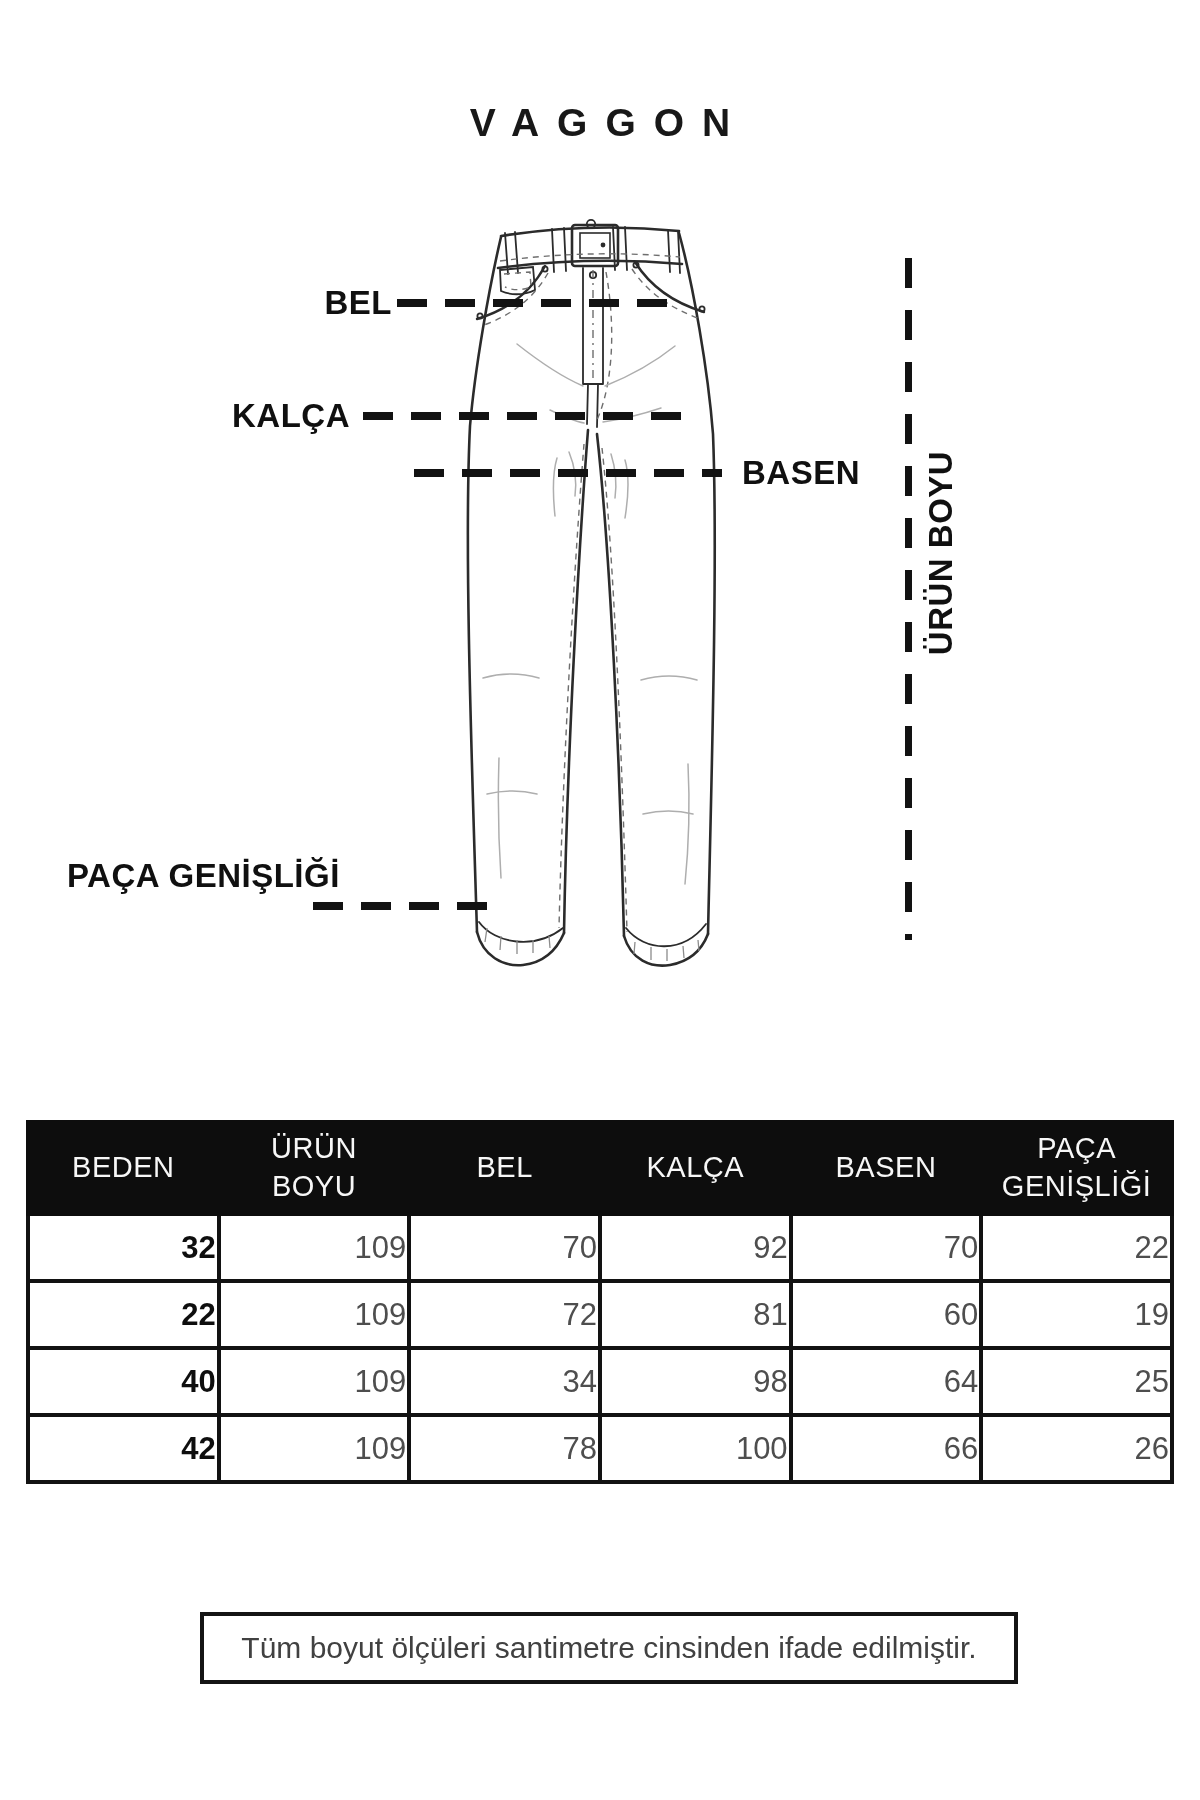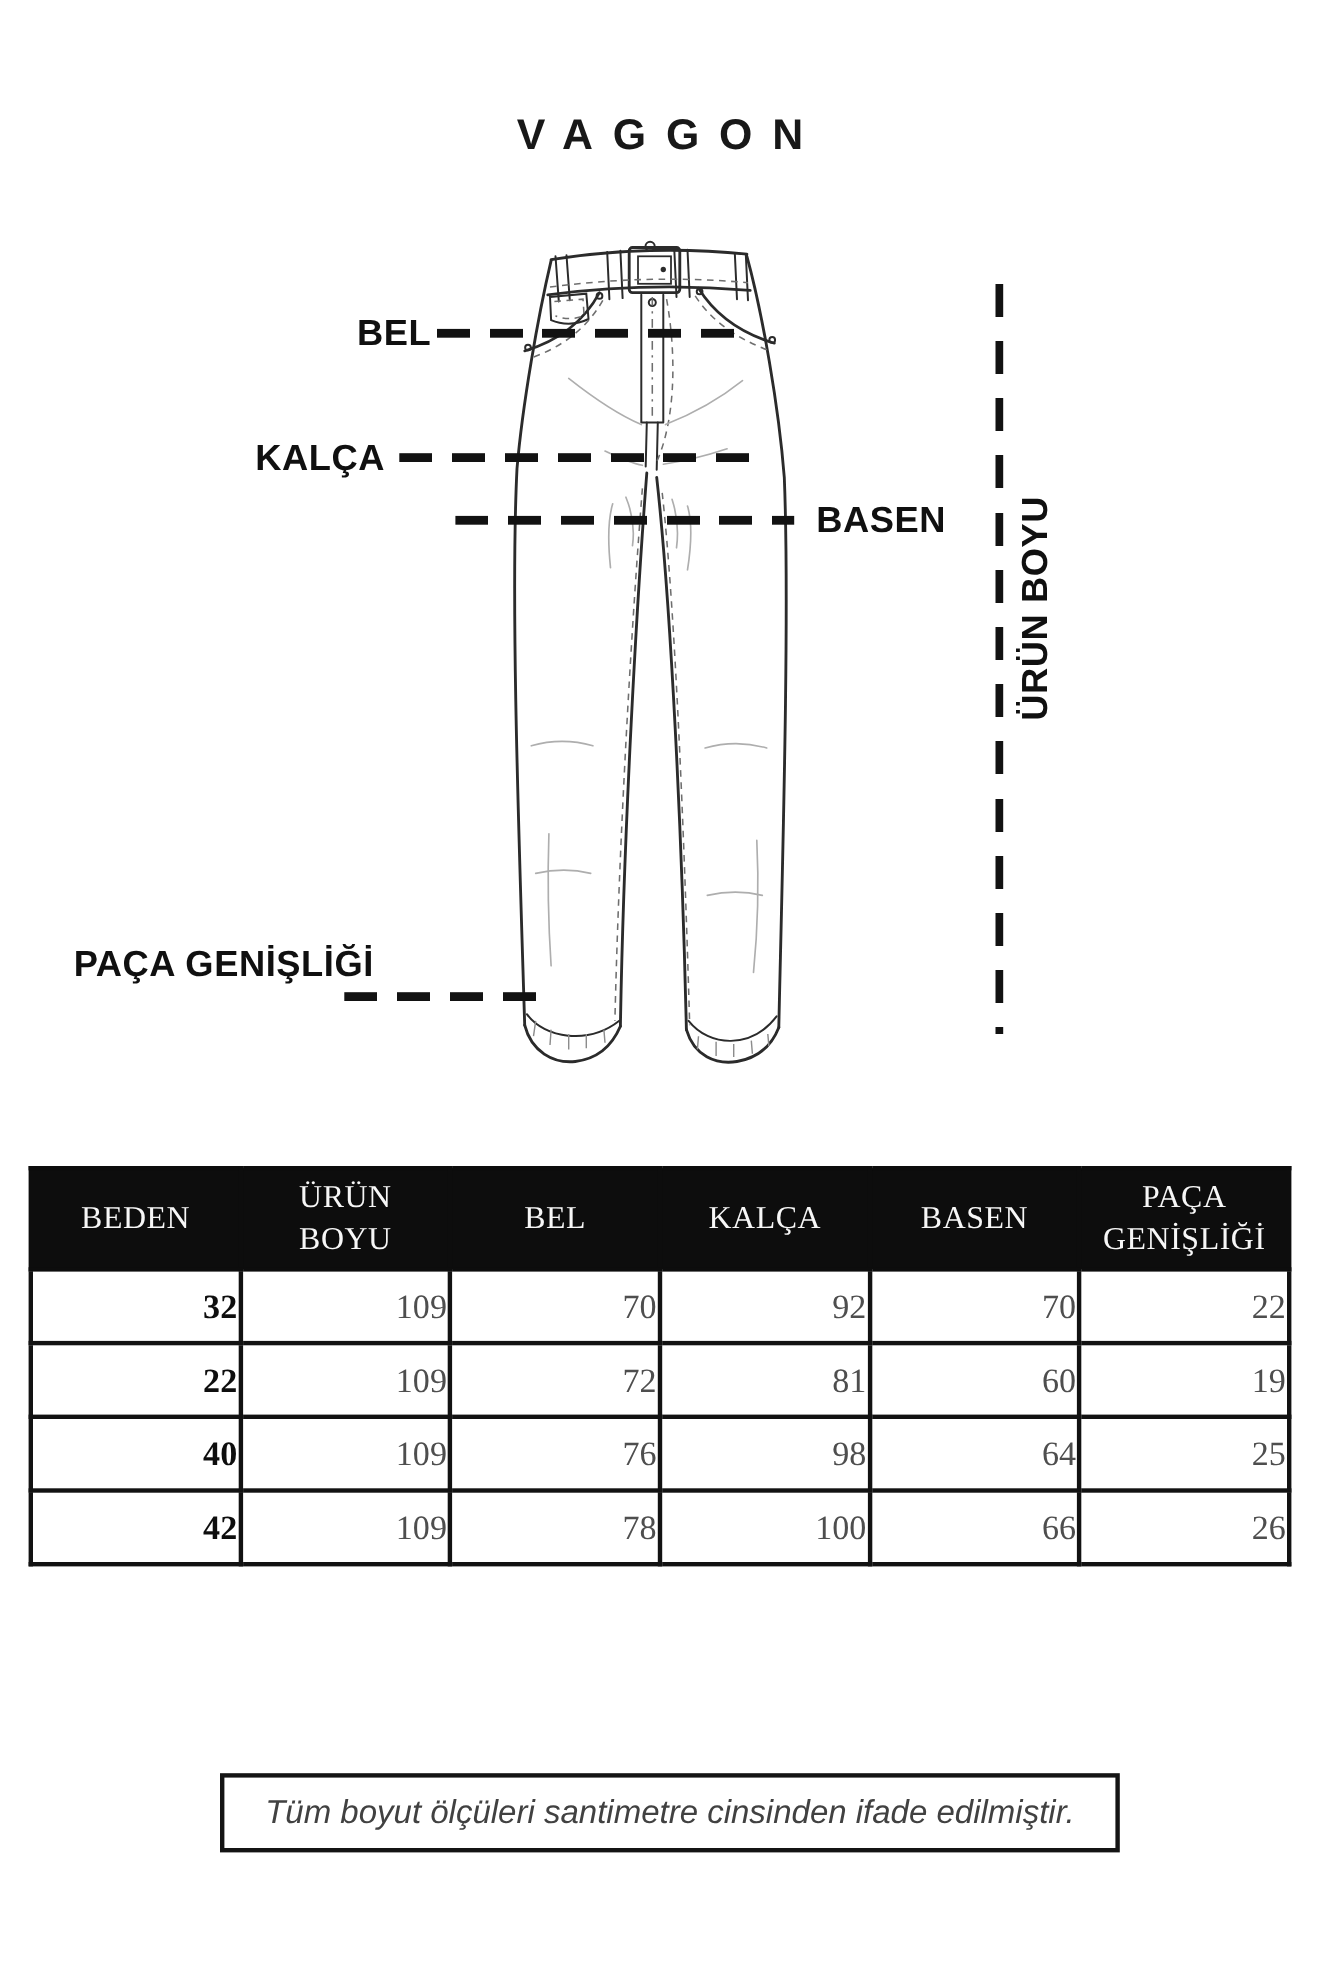--- a/index.html
+++ b/index.html
@@ -34,39 +34,39 @@
   .line-bel  {left:397px;top:299px;width:274px;}
   .line-kalca{left:363px;top:412px;width:322px;}
   .line-basen{left:414px;top:469px;width:308px;}
   .line-paca {left:313px;top:902px;width:176px;}
   .dash-v{
     position:absolute;width:7px;z-index:2;left:905px;top:258px;height:682px;
     background:repeating-linear-gradient(to bottom,#121212 0 30px,transparent 30px 52px);
   }
   
   .size-table{
-    position:absolute;left:26px;top:1060px;width:1148px;
-    border-collapse:collapse;table-layout:fixed;z-index:2;font-family:Liberation Serif, serif;
+    position:absolute;left:26px;top:1120px;width:1148px;
+    border-collapse:collapse;table-layout:fixed;z-index:2;
   }
   .size-table th{
     background:#0d0d0d;color:#f7f7f7;font-weight:normal;font-size:29px;
     height:88px;border:4px solid #0d0d0d;line-height:1.3;padding:0 8px;
     letter-spacing:0.5px;
   }
   .size-table td{
     border:4px solid #121212;text-align:right;vertical-align:middle;
     height:61px;font-size:31px;color:#4e4e4e;background:#ffffff;
   }
   .size-table td.size-col{font-weight:bold;color:#0e0e0e;}
   
   .footer-note{
     position:absolute;left:200px;top:1612px;width:818px;height:72px;
     border:4px solid #141414;box-sizing:border-box;background:#ffffff;
     display:flex;align-items:center;justify-content:center;
-    font-size:30px;color:#414141;z-index:2;font-style:italic;
+    font-size:30px;color:#414141;z-index:2;
   }
 </style>
 </head>
 <body>
 
 <div class="page">
 
   <div class="logo">VAGGON</div>
 
   <svg class="jeans-svg" viewBox="0 0 270 752" xmlns="http://www.w3.org/2000/svg">
@@ -183,21 +183,21 @@
         <td class="size-col">22</td>
         <td>109</td>
         <td>72</td>
         <td>81</td>
         <td>60</td>
         <td>19</td>
       </tr>
       <tr>
         <td class="size-col">40</td>
         <td>109</td>
-        <td>76</td>
+        <td>34</td>
         <td>98</td>
         <td>64</td>
         <td>25</td>
       </tr>
       <tr>
         <td class="size-col">42</td>
         <td>109</td>
         <td>78</td>
         <td>100</td>
         <td>66</td>

